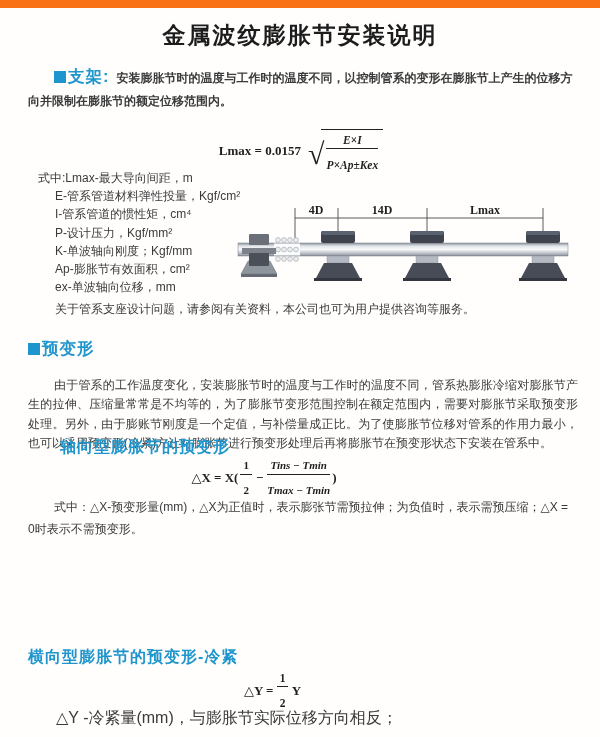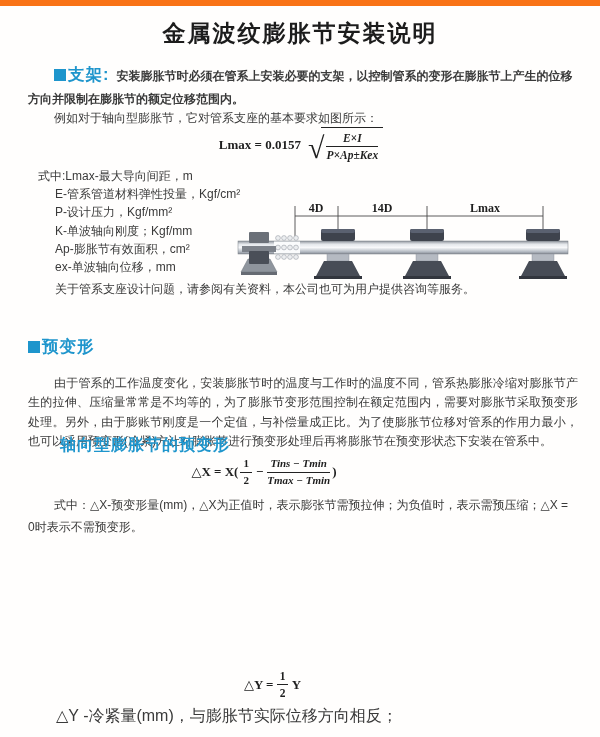--- a/index.html
+++ b/index.html
@@ -1,32 +1,32 @@
 <!DOCTYPE html>
 <html style="--accent: #1e95cc; --text: #3a3a3a;"><head>
 <meta charset="utf-8">
 <style>
   html,body{margin:0;padding:0;background:#ffffff;}
   .page{
     position:relative;width:600px;height:737px;background:#fffefd;overflow:hidden;
     font-family:"Liberation Sans","DejaVu Sans",sans-serif;color:#3a3a3a;
-    border-top:6px solid #f97316;box-sizing:border-box;
+    border-top:8px solid #f97316;box-sizing:border-box;
   }
   .blk{position:absolute;margin:0;padding:0;}
   .title{top:12px;left:0;width:100%;text-align:center;font-size:23px;font-weight:bold;color:#1c1c1c;letter-spacing:2px;}
   .intro{top:57px;left:28px;width:550px;line-height:23px;font-size:12px;text-indent:26px;}
   .sq{display:inline-block;width:12px;height:12px;background:var(--accent,#1e95cc);margin-right:2px;vertical-align:-1px;}
   .sec-label{color:var(--accent,#1e95cc);font-size:16.5px;font-weight:bold;margin-right:7px;letter-spacing:1px;}
   .intro-text{font-weight:bold;color:#3a3a3a;}
   .example{top:104px;left:28px;width:550px;text-indent:26px;font-size:12px;}
   .formula{font-family:"Liberation Serif","DejaVu Serif",serif;font-weight:bold;color:#1f1f1f;display:flex;align-items:center;justify-content:center;}
   .f1{top:121px;left:0;width:530px;font-size:13px;margin-left:36px;}
   .radsign{font-size:30px;font-weight:400;line-height:26px;margin:0 -3px 0 7px;transform:translateY(3px);}
   .radbody{display:inline-block;border-top:1.5px solid #222;padding:2px 5px 0;}
-  .frac{display:inline-flex;flex-direction:column;text-align:center;font-size:11.5px;line-height:1.25;}
+  .frac{display:inline-flex;flex-direction:column;text-align:center;font-size:11.5px;line-height:1.25;gap:8px;}
   .fnum{border-bottom:1px solid #222;padding:0 3px 1px;}
   .fden{padding-top:1px;}
   .it{font-style:italic;}
   .defs1{top:161px;left:38px;font-size:12px;}
   .defline{line-height:18.2px;white-space:nowrap;}
   .defs1 .ind{margin-left:17px;}
   .defs1 .pm{margin-left:2px;}
   .defs1 .last{margin-top:4px;}
   .diagram{position:absolute;top:193px;left:234px;}
   .dimtext{font-family:"Liberation Serif","DejaVu Serif",serif;font-weight:bold;font-size:12px;fill:#1f1f1f;}
@@ -44,36 +44,36 @@
   .f3{top:663px;left:0;width:545px;font-size:13px;}
   .final{top:700px;left:56px;font-size:16px;}
 </style>
 </head>
 <body>
 
 <div class="page">
 
   <h1 class="blk title">金属波纹膨胀节安装说明</h1>
 
-  <p class="blk intro"><span class="sq"></span><span class="sec-label">支架:</span><span class="intro-text">安装膨胀节时必须在管系上安装必要的支架，以控制管系的变形在膨胀节上产生的位移方向并限制在膨胀节的额定位移范围内。</span></p>
+  <p class="blk intro"><span class="sq"></span><span class="sec-label">支架:</span><span class="intro-text">安装膨胀节时的温度与工作时的温度不同，以控制管系的变形在膨胀节上产生的位移方向并限制在膨胀节的额定位移范围内。</span></p>
 
-  <p class="blk example">例如对于轴向型膨胀节，它对管系支座的基本要求如图所示：</p>
 
   <div class="blk formula f1">
     <span class="flhs">Lmax = 0.0157</span>
       <span class="radsign">√</span>
       <span class="radbody"><span class="frac">
           <span class="fnum it">E×I</span>
           <span class="fden it">P×Ap±Kex</span>
         </span></span>
   </div>
 
   <div class="blk defs1">
     <div class="defline">式中:Lmax-最大导向间距，m</div>
     <div class="defline ind">E-管系管道材料弹性投量，Kgf/cm²</div>
+    <div class="defline ind">I-管系管道的惯性矩，cm⁴</div>
     <div class="defline ind">P-设计压力，Kgf/mm²</div>
     <div class="defline ind">K-单波轴向刚度；Kgf/mm</div>
     <div class="defline ind">Ap-膨胀节有效面积，cm²</div>
     <div class="defline ind">ex-单波轴向位移，mm</div>
     <div class="defline ind last">关于管系支座设计问题，请参阅有关资料，本公司也可为用户提供咨询等服务。</div>
   </div>
 
   <svg class="diagram" viewBox="0 0 344 100" width="344" height="100" xmlns="http://www.w3.org/2000/svg">
     <defs>
       <linearGradient id="pg" x1="0" y1="0" x2="0" y2="1">
@@ -163,20 +163,21 @@
       <span class="frac">
         <span class="fnum it">Tins − Tmin</span>
         <span class="fden it">Tmax − Tmin</span>
       </span>
       <span class="flhs">)</span>
   </div>
 
   <p class="blk explain">式中：△X-预变形量(mm)，△X为正值时，表示膨张节需预拉伸；为负值时，表示需预压缩；△X = 0时表示不需预变形。</p>
 
 
+  <h3 class="blk sub2">横向型膨胀节的预变形-冷紧</h3>
 
   <div class="blk formula f3">
     <span class="flhs">△Y =</span>&nbsp;<span class="frac">
         <span class="fnum">1</span>
         <span class="fden">2</span>
       </span>&nbsp;<span class="flhs">Y</span>
   </div>
 
   <p class="blk final">△Y -冷紧量(mm)，与膨胀节实际位移方向相反；</p>
 

